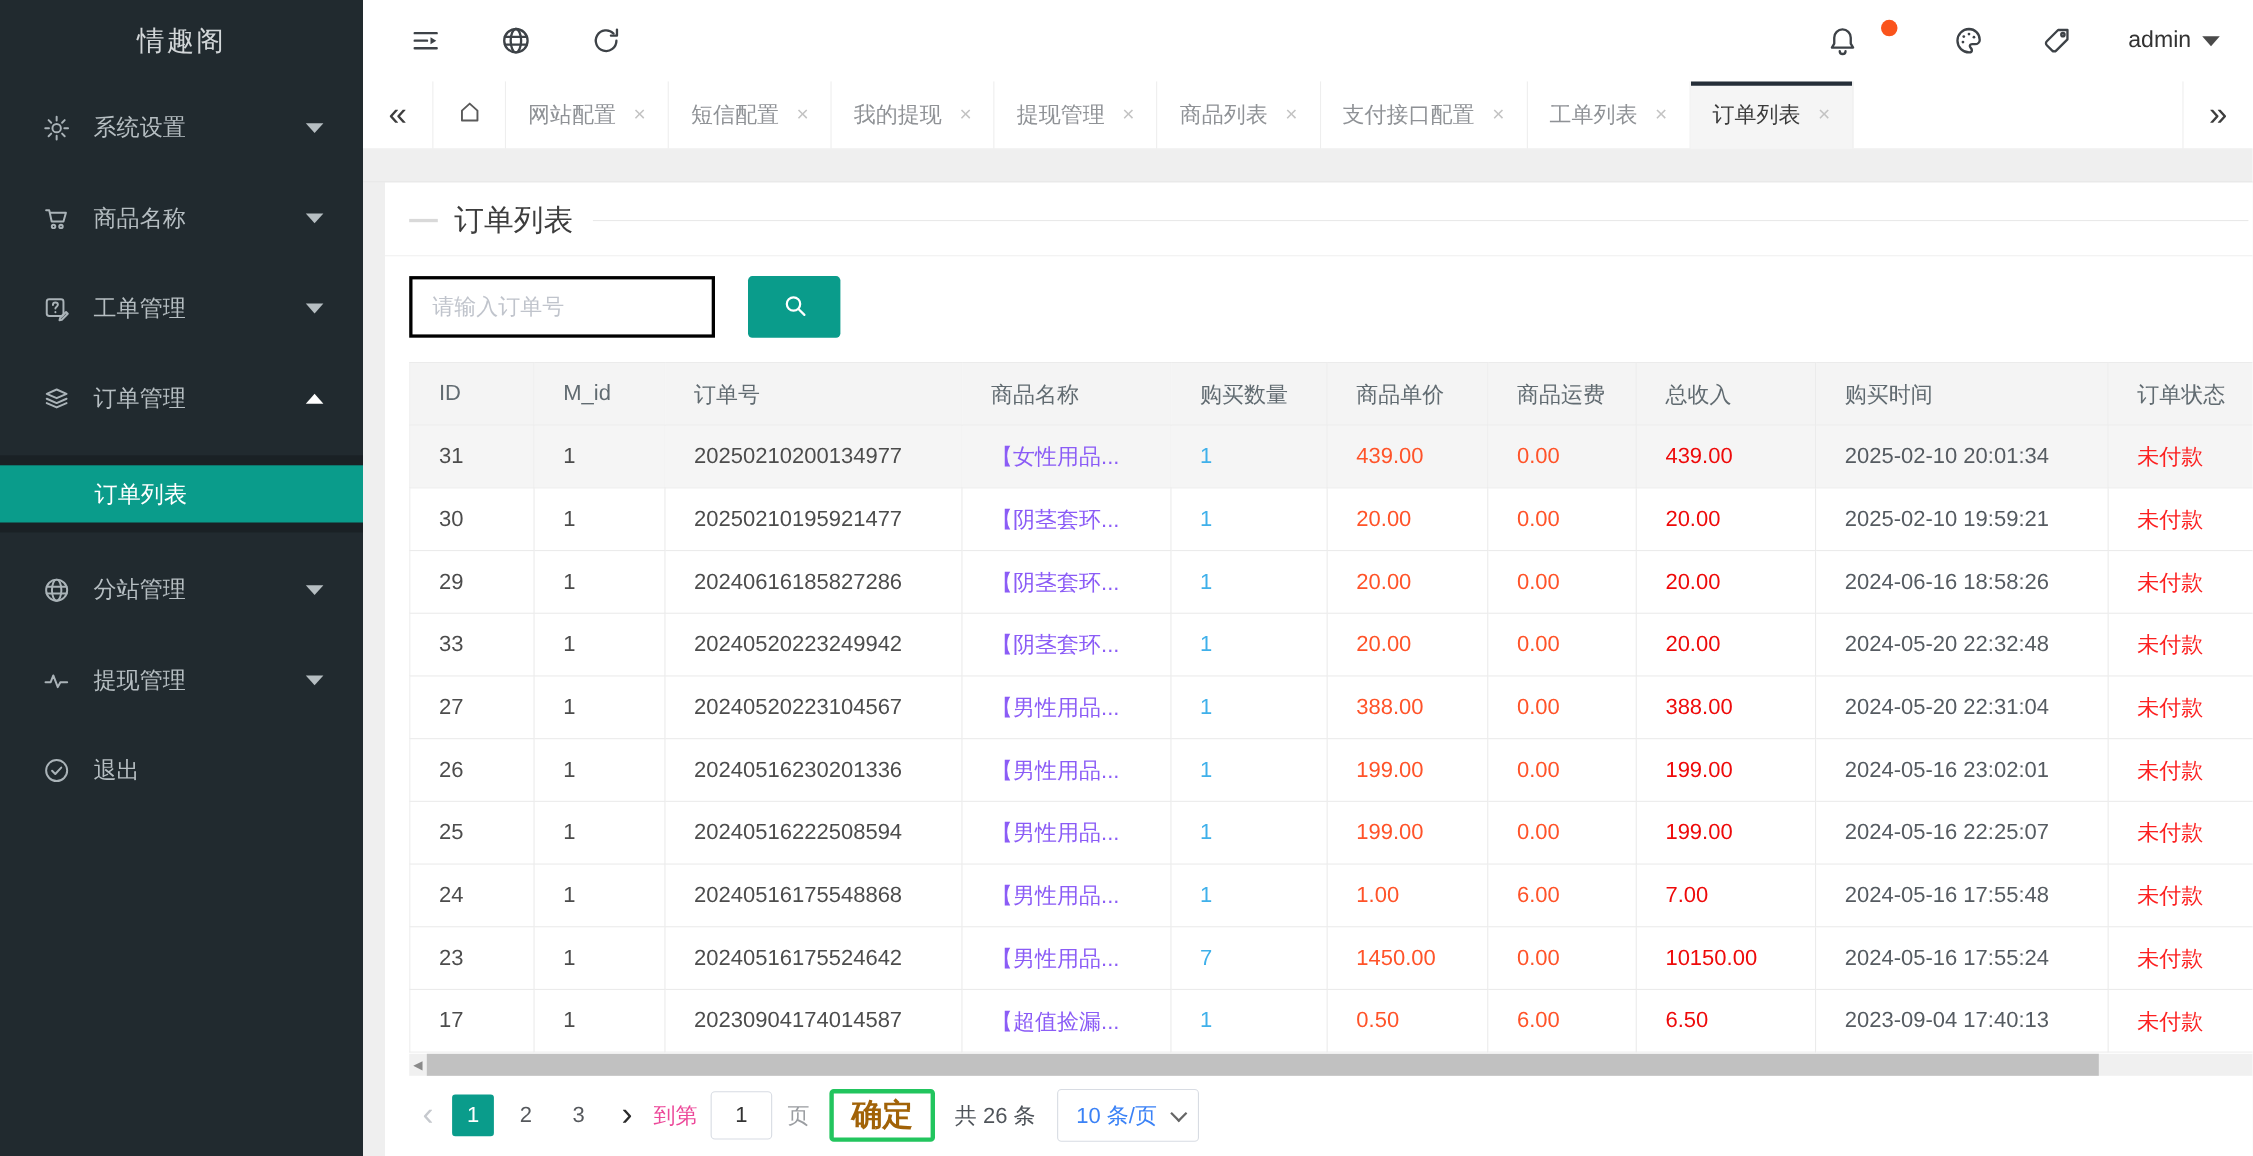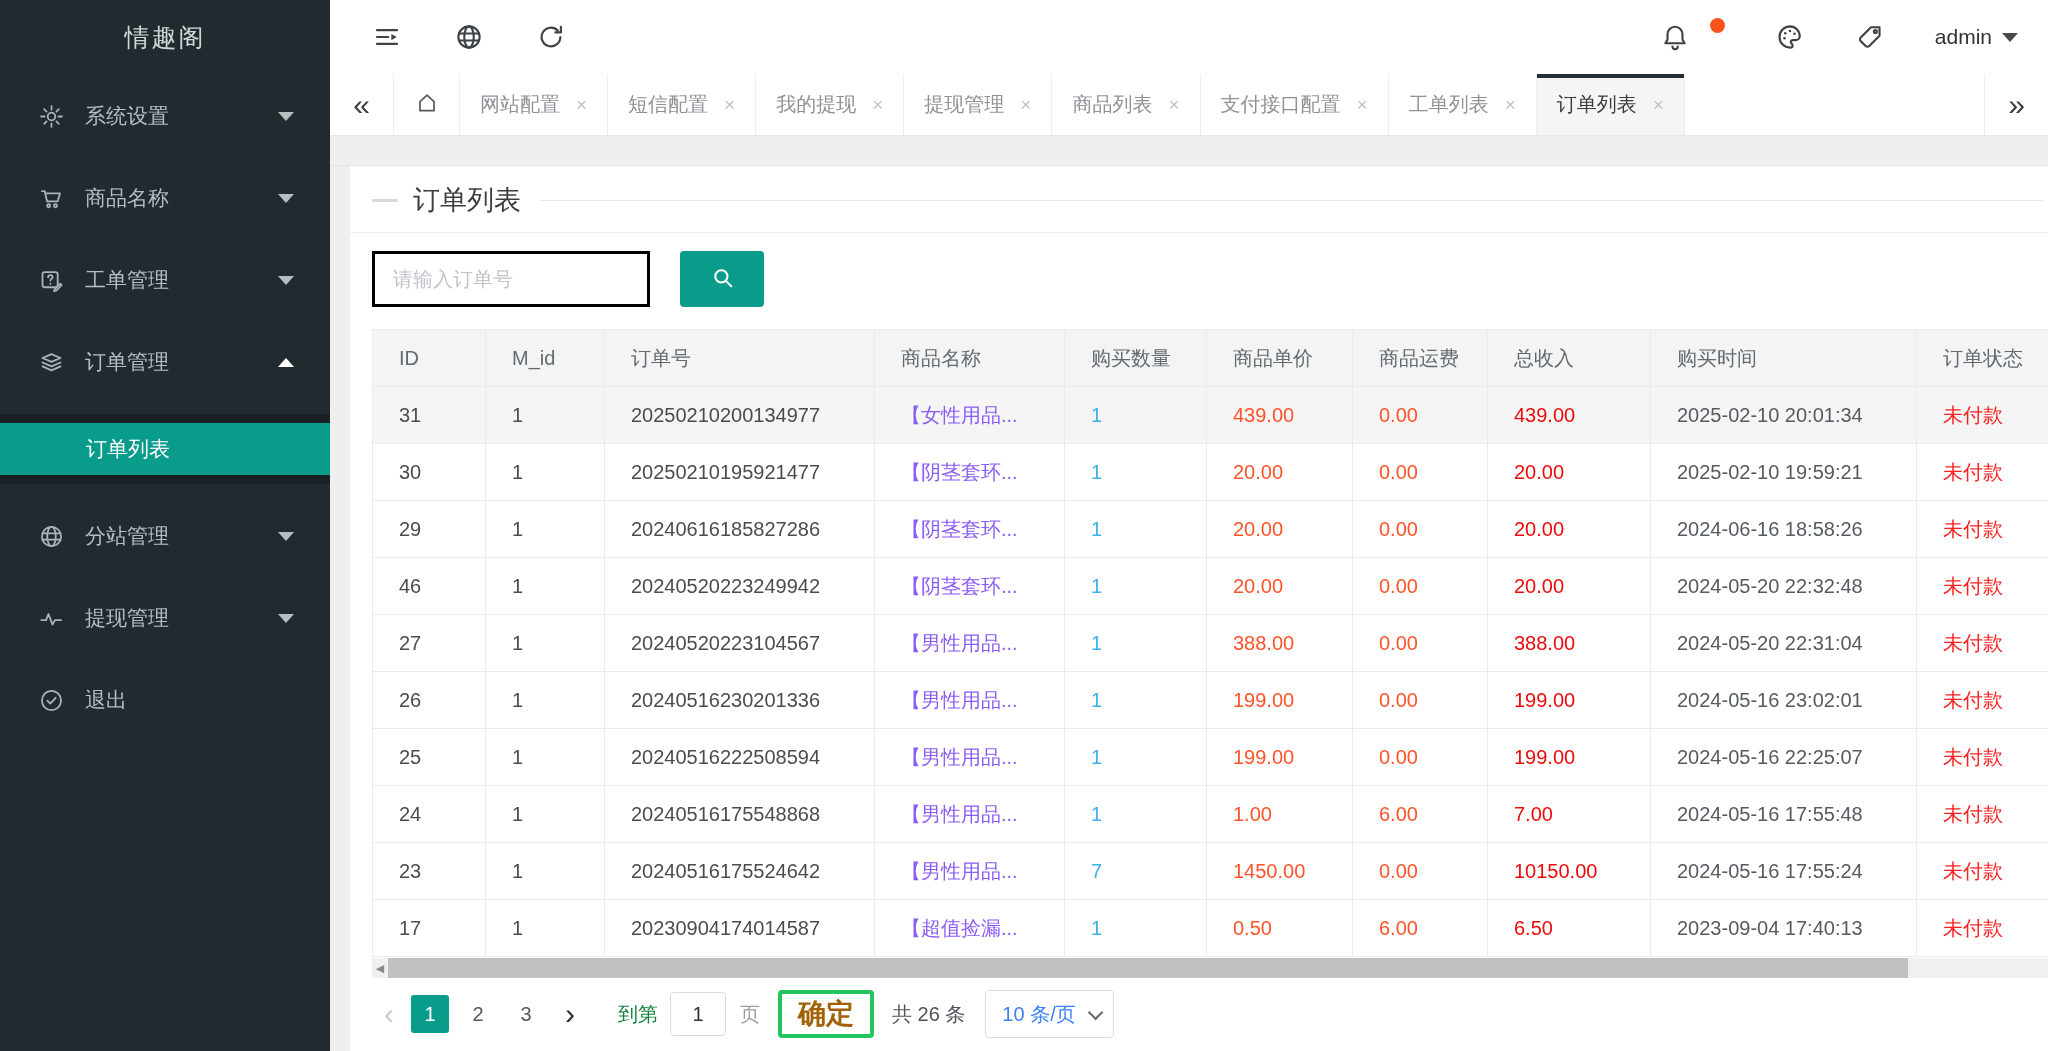--- a/index.html
+++ b/index.html
@@ -78,21 +78,21 @@
   .hscroll { height:20px; background:#f0f0f0; position:relative; margin-top:1px; }
   .hscroll .larrow { position:absolute; left:0; top:0; width:16px; height:20px; display:flex; align-items:center; justify-content:center; font-size:11px; color:#8a8a8a; cursor:pointer; }
   .hscroll .thumb { position:absolute; left:16px; top:0; width:1520px; height:20px; background:#c1c1c1; cursor:pointer; }
 
   
   .pager { display:flex; align-items:center; margin-top:12px; font-size:20px; color:#5a5f66; }
   .pg-prev { color:#c6c9ce; font-size:30px; width:34px; text-align:center; line-height:34px; cursor:default; }
   .pg-next { color:#2b2b2b; font-size:30px; width:40px; text-align:center; line-height:34px; cursor:pointer; }
   .pg-num { min-width:38px; height:38px; display:flex; align-items:center; justify-content:center; margin:0 5px; border-radius:3px; color:#55585c; cursor:pointer; }
   .pg-num.current { background:#0a9c8b; color:#fff; }
-  .pg-goto-label { color:#15803d; margin:0 12px 0 28px; }
+  .pg-goto-label { color:#ec4899; margin:0 12px 0 4px; }
   .pg-input { width:56px; height:44px; border:1px solid #d8dce3; border-radius:4px; text-align:center; font-size:20px; color:#333; outline:none; }
   .pg-unit { color:#9a9da1; margin:0 18px 0 14px; }
   .pg-confirm { height:48px; padding:0 16px; background:#fff; border:4px solid #22c55e; border-radius:4px; font-size:28px; font-weight:600; color:#a16207; cursor:pointer; margin-right:18px; }
   .pg-total { margin-right:20px; color:#4f545a; }
   .pg-size { height:48px; border:1px solid #d8dce3; border-radius:4px; display:flex; align-items:center; padding:0 14px 0 16px; color:#3b82f6; cursor:pointer; }
   .pg-size .chev { width:11px; height:11px; border-right:2px solid #666; border-bottom:2px solid #666; transform:rotate(45deg) translateY(-3px); margin-left:12px; }
 </style>
 </head>
 <body>
 
@@ -347,21 +347,21 @@
                   <td class="c2">20240616185827286</td>
                   <td class="c3">【阴茎套环...</td>
                   <td class="c4">1</td>
                   <td class="c5">20.00</td>
                   <td class="c6">0.00</td>
                   <td class="c7">20.00</td>
                   <td class="c8">2024-06-16 18:58:26</td>
                   <td class="c9">未付款</td>
                 </tr>
                 <tr class="">
-                  <td class="c0">46</td>
+                  <td class="c0">33</td>
                   <td class="c1">1</td>
                   <td class="c2">20240520223249942</td>
                   <td class="c3">【阴茎套环...</td>
                   <td class="c4">1</td>
                   <td class="c5">20.00</td>
                   <td class="c6">0.00</td>
                   <td class="c7">20.00</td>
                   <td class="c8">2024-05-20 22:32:48</td>
                   <td class="c9">未付款</td>
                 </tr>

